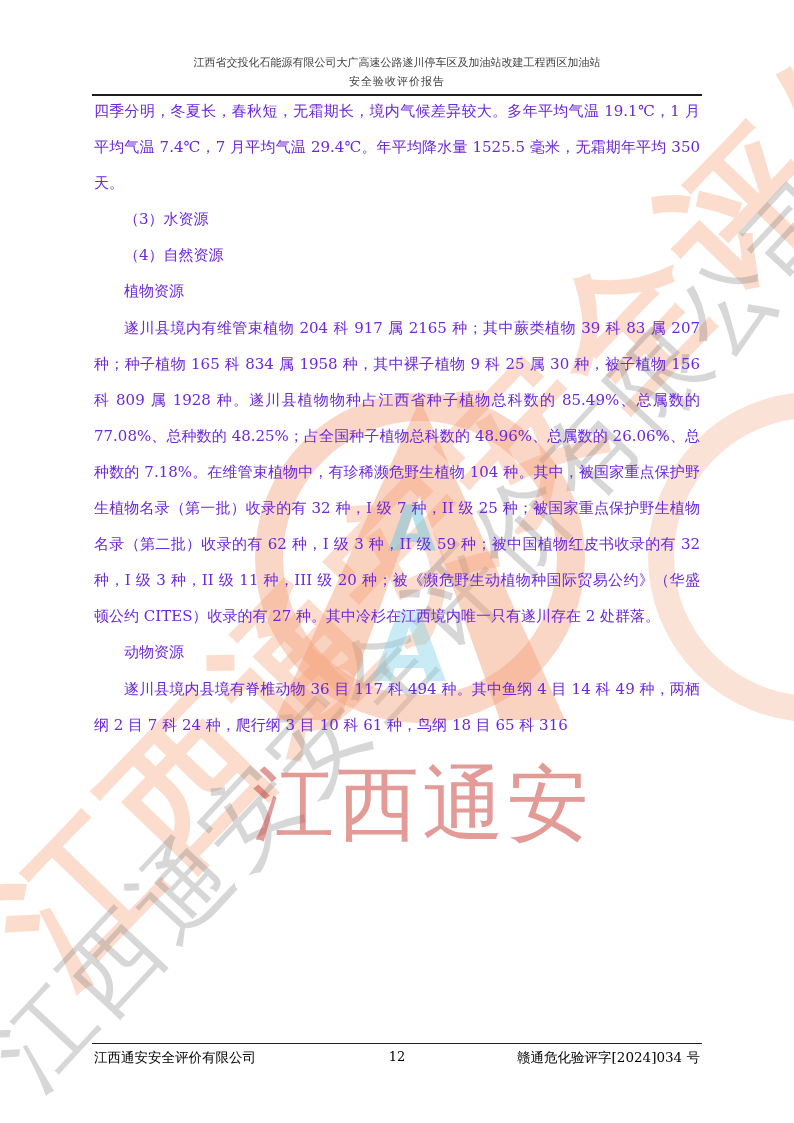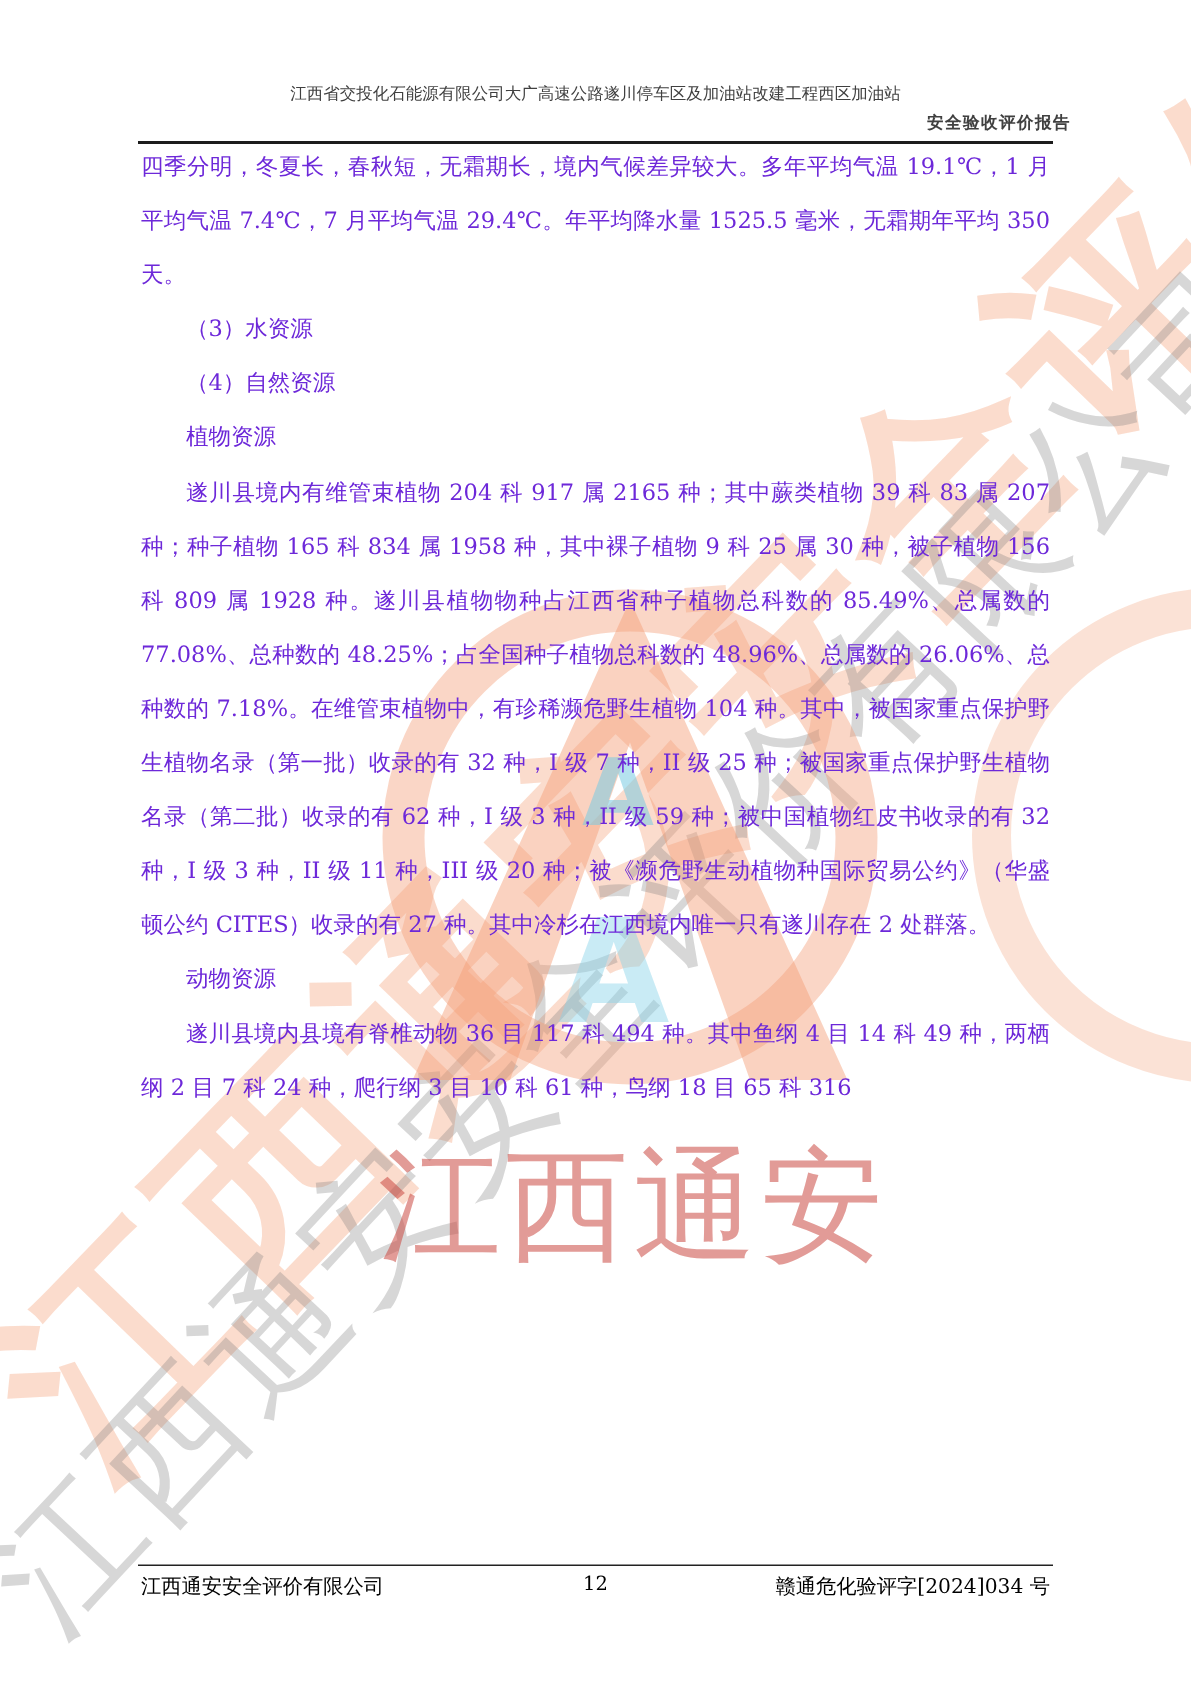--- a/index.html
+++ b/index.html
@@ -61,21 +61,21 @@
     white-space: nowrap;
   }
 
   
   .sheet { position: absolute; inset: 0; z-index: 1; }
 
   .header {
     position: absolute; top: 53px; left: 80px; right: 80px;
     text-align: center; font-size: 11px; line-height: 19px; color: #404040;
   }
-  .header .t2 { font-weight: 700; letter-spacing: 1px; text-align: right; }
+  .header .t2 { font-weight: 400; letter-spacing: 1px; }
   .header-rule {
     position: absolute; top: 94px; left: 92px; right: 92px;
     border-top: 2px solid #1c1c1c; height: 0;
   }
 
   .content {
     position: absolute; top: 93px; left: 94px; width: 606px;
     font-size: 15px; line-height: 36.1px;
     text-align: justify; text-justify: inter-character;
     color: #6d28d9;

